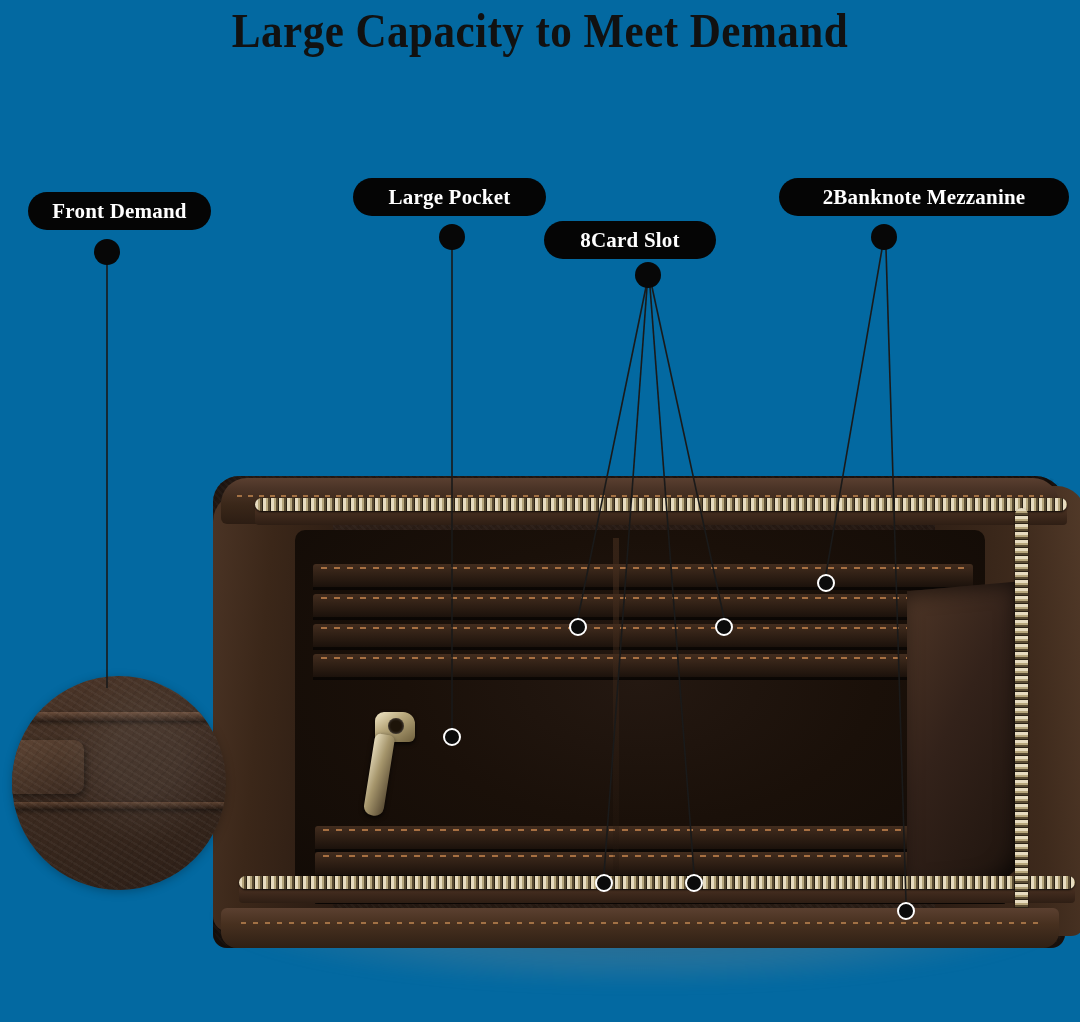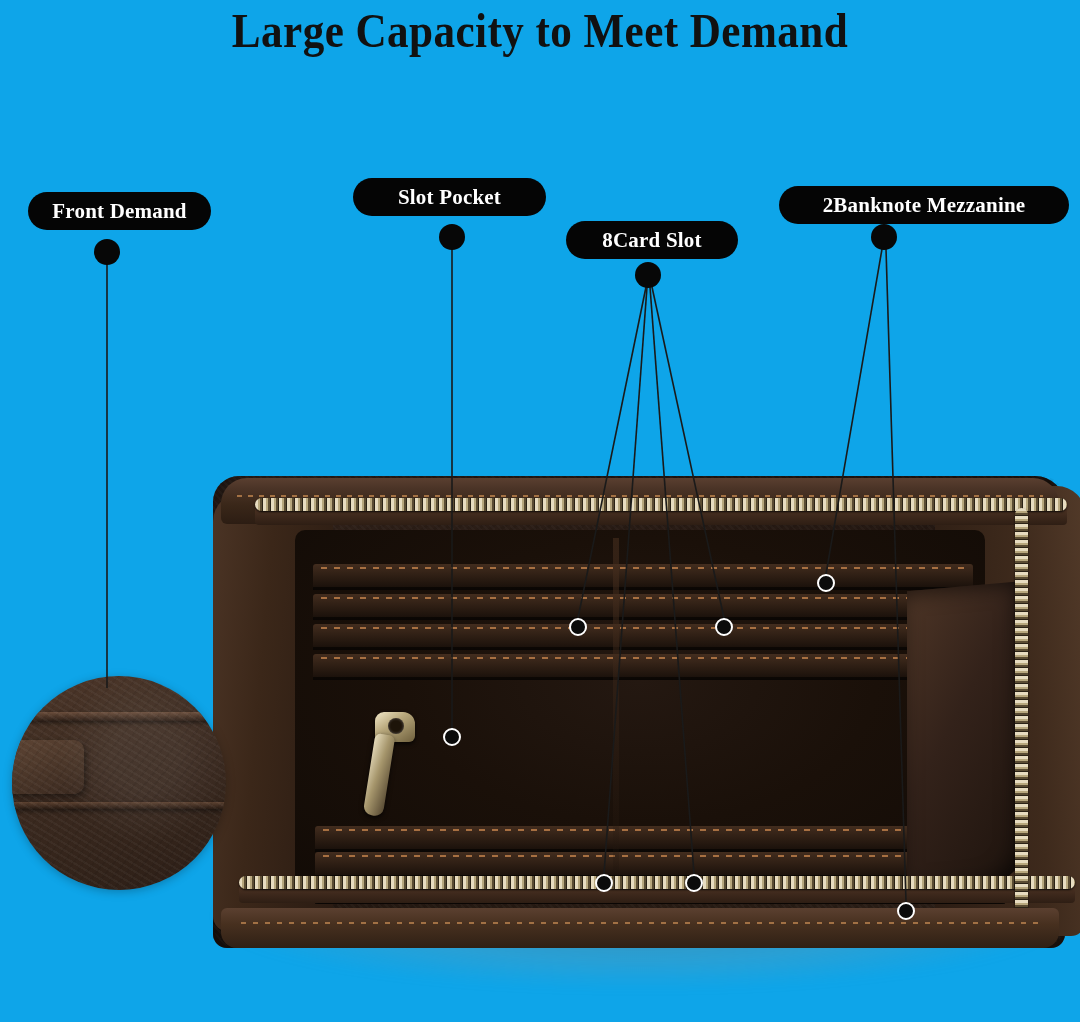--- a/index.html
+++ b/index.html
@@ -9,21 +9,21 @@
     height: 1022px;
     background: #ffffff;
     font-family: "Liberation Serif", "DejaVu Serif", serif;
     overflow: hidden;
   }
 
   #stage {
     position: relative;
     width: 1080px;
     height: 1022px;
-    background: #0ea5e9;
+    background: #0369a1;
     padding-left: 26px;
   }
 
   
   #title {
     position: absolute;
     left: 0; top: 2px;
     width: 1080px;
     text-align: center;
     font-family: "Liberation Serif", "DejaVu Serif", serif;
@@ -414,28 +414,28 @@
       <line x1="647" y1="287" x2="604" y2="874" stroke="#1a1a1a" stroke-width="1.6"></line>
       <line x1="650" y1="287" x2="694" y2="874" stroke="#1a1a1a" stroke-width="1.6"></line>
       <line x1="652" y1="287" x2="724" y2="618" stroke="#1a1a1a" stroke-width="1.6"></line>
       <line x1="882" y1="249" x2="826" y2="574" stroke="#1a1a1a" stroke-width="1.6"></line>
       <line x1="886" y1="249" x2="906" y2="902" stroke="#1a1a1a" stroke-width="1.6"></line>
     </svg>
 
   <div id="callout-layer">
       <div class="pill" style="left: 28px; top: 192px; width: 183px; height: 38px;">Front Demand</div>
       <div class="hub" style="left: 94px; top: 239px; width: 26px; height: 26px;"></div>
-      <div class="pill" style="left: 353px; top: 178px; width: 193px; height: 38px;">Slot Pocket</div>
+      <div class="pill" style="left: 353px; top: 178px; width: 193px; height: 38px;">Large Pocket</div>
       <div class="hub" style="left: 439px; top: 224px; width: 26px; height: 26px;"></div>
       <div class="marker" style="left: 443px; top: 728px;"></div>
-      <div class="pill" style="left: 566px; top: 221px; width: 172px; height: 38px;">8Card Slot</div>
+      <div class="pill" style="left: 544px; top: 221px; width: 172px; height: 38px;">8Card Slot</div>
       <div class="hub" style="left: 635px; top: 262px; width: 26px; height: 26px;"></div>
       <div class="marker" style="left: 569px; top: 618px;"></div>
       <div class="marker" style="left: 715px; top: 618px;"></div>
       <div class="marker" style="left: 595px; top: 874px;"></div>
       <div class="marker" style="left: 685px; top: 874px;"></div>
-      <div class="pill" style="left: 779px; top: 186px; width: 290px; height: 38px;">2Banknote Mezzanine</div>
+      <div class="pill" style="left: 779px; top: 178px; width: 290px; height: 38px;">2Banknote Mezzanine</div>
       <div class="hub" style="left: 871px; top: 224px; width: 26px; height: 26px;"></div>
       <div class="marker" style="left: 817px; top: 574px;"></div>
       <div class="marker" style="left: 897px; top: 902px;"></div>
     </div>
 
 </div>
 
 </body></html>

